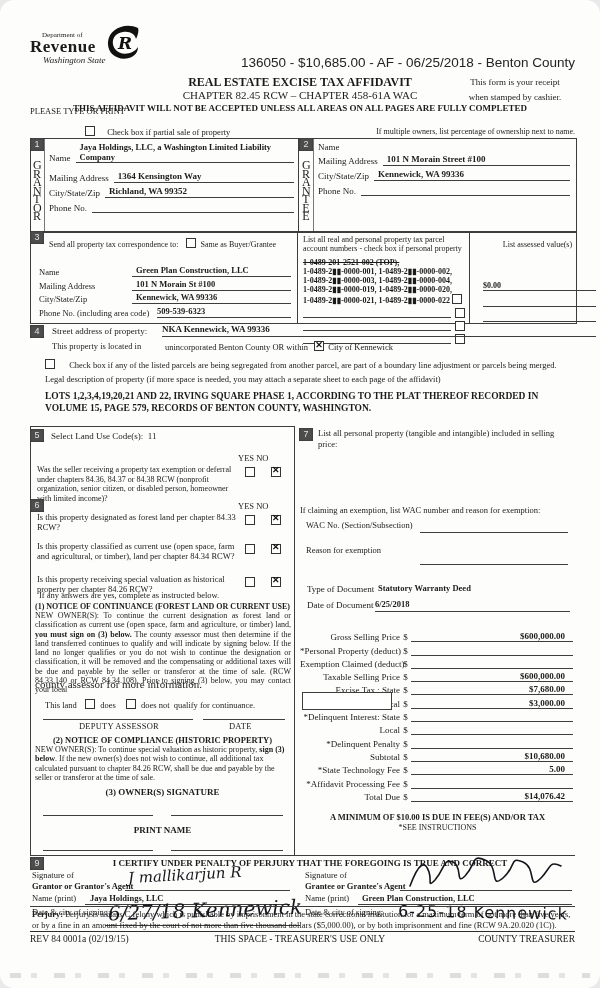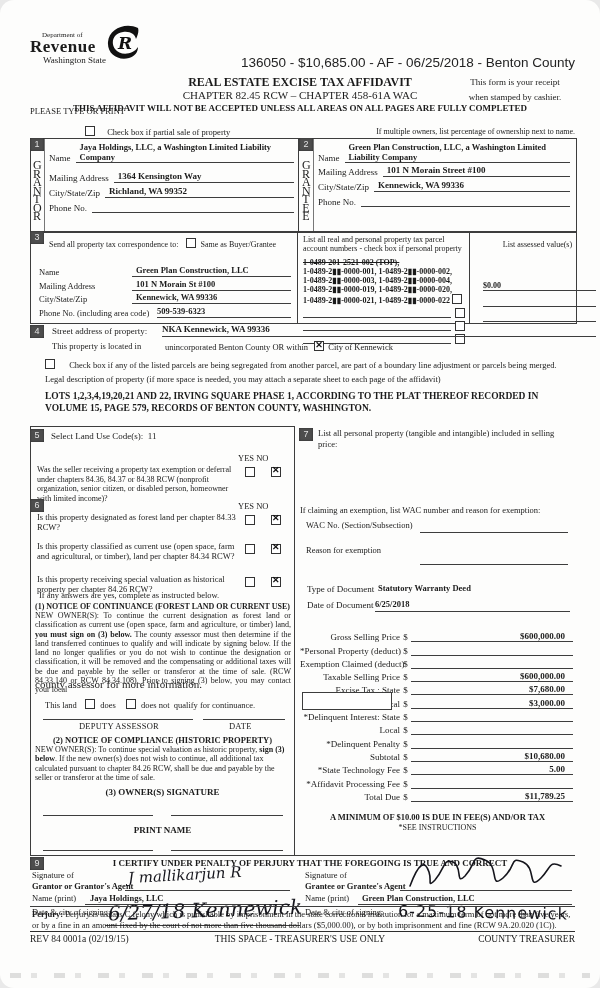--- a/index.html
+++ b/index.html
@@ -1,20 +1,20 @@
 <!DOCTYPE html>
 <html><head>
 <meta charset="utf-8">
 <style>
   html,body{margin:0;padding:0;background:#e9e9e9;}
   .page{position:relative;width:600px;height:988px;background:#fdfdfc;color:#1b1b1b;
         font-family:"Liberation Serif",serif;overflow:hidden;margin:0 auto;border-radius:14px;}
   .a{position:absolute}
   .b{font-weight:bold}
-  .i{}
+  .i{font-style:italic}
   .c{text-align:center}
   .r{text-align:right}
   .f7{font-size:7px}.f8{font-size:8px}.f85{font-size:8.5px}.f9{font-size:9px}
   .f95{font-size:9.5px}.f11{font-size:11px}.f12{font-size:12px}
   .sans{font-family:"Liberation Sans",sans-serif}
   .ul{border-bottom:1px solid #3d3d3d}
   .box{border:1px solid #3d3d3d}
   .cb{display:inline-block;width:8px;height:8px;border:1px solid #333;background:#fff;
       vertical-align:-1px;position:relative;flex:none}
   .cb.x::after{content:"\2715";position:absolute;top:-2px;left:0;font-size:9px;font-weight:bold;color:#111}
@@ -95,23 +95,20 @@
       </div>
       <div class="frow">
         <span class="lab">Phone No.</span>
         <span class="val"><span class="b"></span></span>
       </div>
     </div>
 
     <div class="a" style="left:287px;top:3px;width:252px">
       <div class="frow" style="margin-bottom:2px">
         <span class="lab">Name</span>
-        <span class="val" style="min-height:20px">
-            <span class="b f85" style="line-height:10px;display:block">Green Plan Construction, LLC, a Washington Limited Liability Company</span>
-          </span>
       </div>
       <div class="frow">
         <span class="lab">Mailing Address</span>
         <span class="val"><span class="b">101 N Morain Street #100</span></span>
       </div>
       <div class="frow">
         <span class="lab">City/State/Zip</span>
         <span class="val"><span class="b">Kennewick, WA 99336</span></span>
       </div>
       <div class="frow">
@@ -342,21 +339,21 @@
         <span class="fval">5.00</span>
       </div>
     <div class="finrow">
         <span class="flab">*Affidavit Processing Fee</span>
         <span class="dollar">$</span>
         <span class="fval"></span>
       </div>
     <div class="finrow">
         <span class="flab">Total Due</span>
         <span class="dollar">$</span>
-        <span class="fval">$11,789.25</span>
+        <span class="fval">$14,076.42</span>
       </div>
   </div>
   <div class="a box" style="left:302px;top:692px;width:88px;height:16px;background:#fff"></div>
 
   <div class="a b f85 c" style="left:300px;top:812px;width:275px">A MINIMUM OF $10.00 IS DUE IN FEE(S) AND/OR TAX</div>
   <div class="a f8 c" style="left:300px;top:823px;width:275px">*SEE INSTRUCTIONS</div>
 
   <div class="a" style="left:30px;top:855px;width:545px;border-top:1px solid #3d3d3d"></div>
   <div class="a badge" style="left:30px;top:857px">9</div>
   <div class="a b f9 c" style="left:60px;top:858px;width:500px">I CERTIFY UNDER PENALTY OF PERJURY THAT THE FOREGOING IS TRUE AND CORRECT</div>

